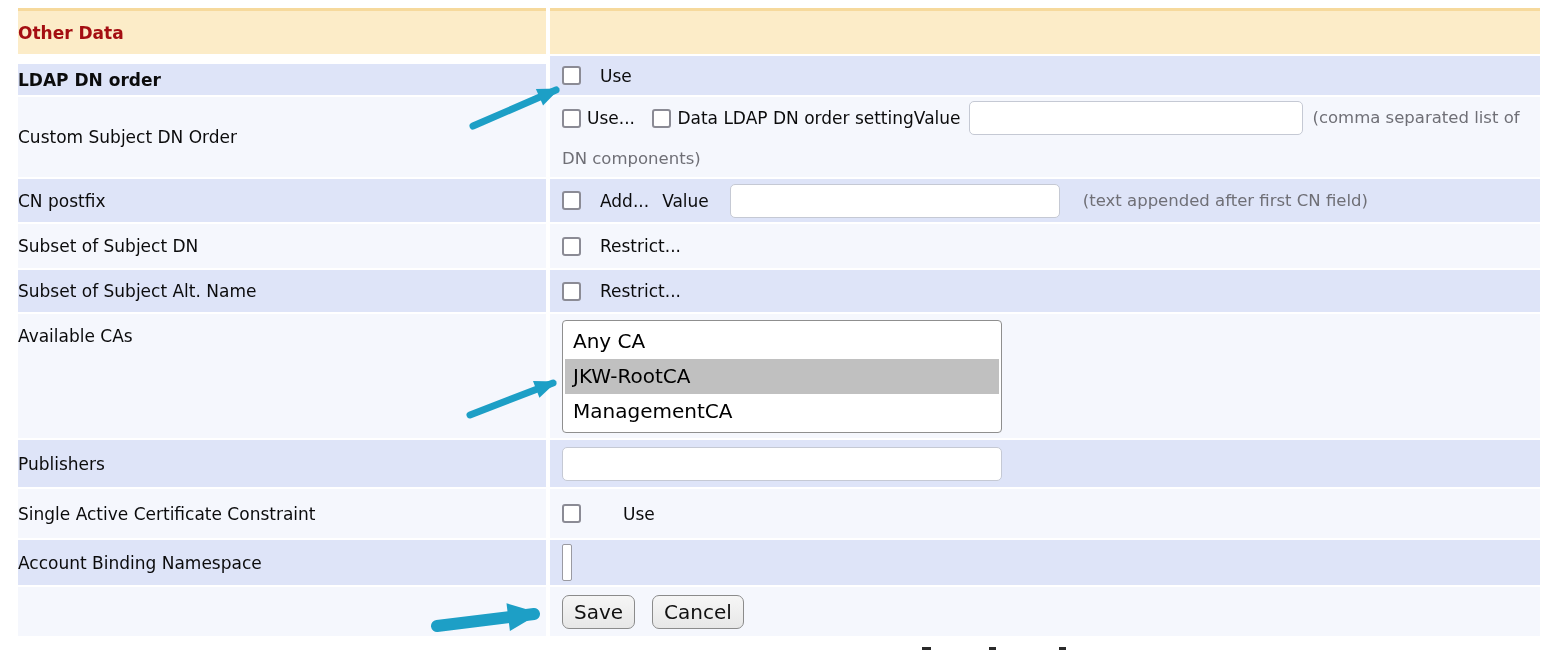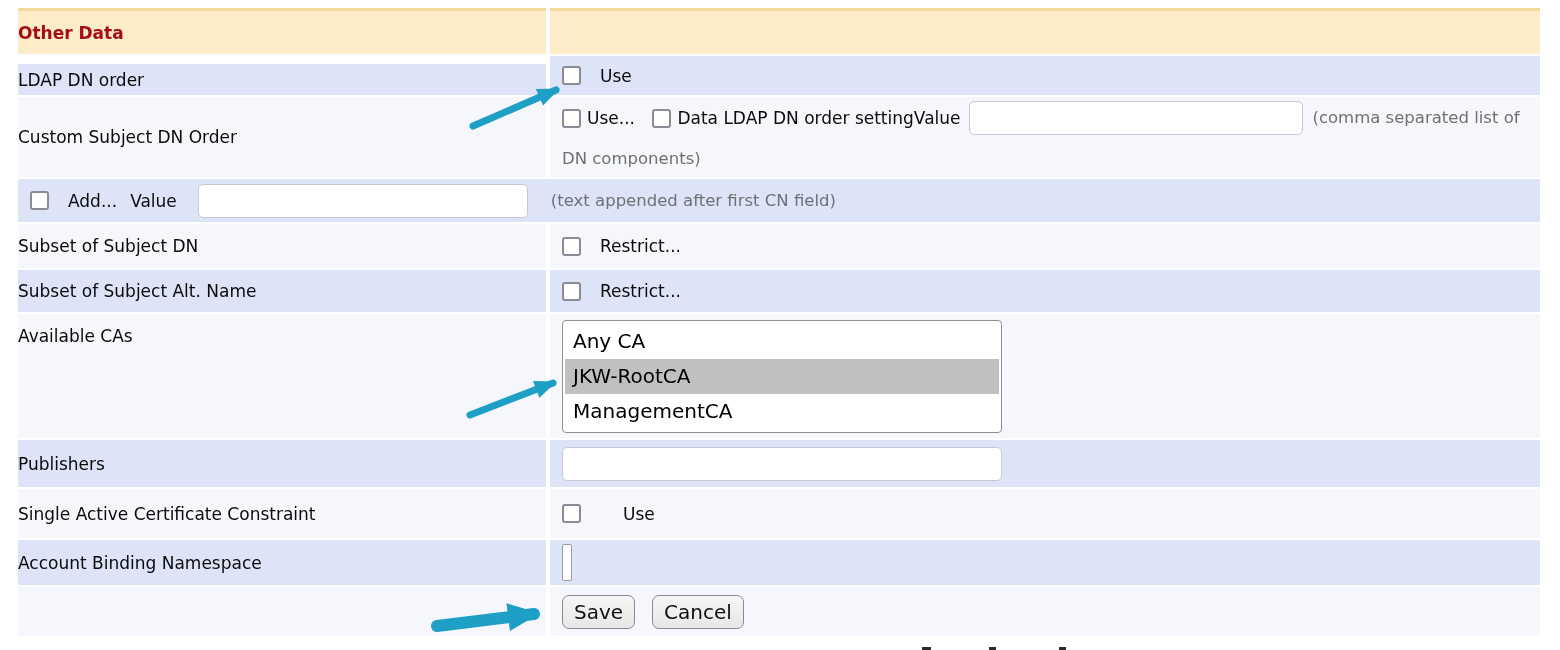--- a/index.html
+++ b/index.html
@@ -15,21 +15,21 @@
   .row{display:flex;margin-bottom:2px;}
   .cl{width:528px;margin-right:4px;display:flex;align-items:center;justify-content:flex-start;
       padding-right:12px;font-size:17px;text-align:right;}
   .cf{flex:1;display:flex;align-items:center;padding-left:12px;font-size:17px;gap:13px;}
   .cf.block{display:block;line-height:40px;padding-top:0;}
   .row.tan > div{background:var(--header-bg);border-top:3px solid var(--header-top-border);}
   .row.alt > div{background:var(--row-alt-bg);}
   .row.light > div{background:var(--row-light-bg);}
   .h46{height:46px}.h39{height:39px}.h80{height:80px}.h43{height:43px}.h44{height:44px}
   .h42{height:42px}.h124{height:124px}.h47{height:47px}.h49{height:49px}.h45{height:45px}
-  .b{font-weight:normal;margin-top:8px;}
+  .b{font-weight:bold;margin-top:8px;}
   .hdr{font-weight:bold;font-size:17px;color:var(--header-text-color);}
   .cb{display:inline-block;width:19px;height:19px;border:2px solid #8b8b95;border-radius:3px;
       background:#fff;margin-right:6px;vertical-align:middle;flex:0 0 auto;}
   .ml12{margin-left:12px;}
   .cbl{vertical-align:middle;}
   .txt{height:34px;border:1px solid #c5c9d4;border-radius:5px;background:#fff;font-size:16px;
       padding:0 8px;vertical-align:middle;outline:none;font-family:inherit;}
   .w334{width:334px;margin-left:8px;}
   .w330{width:330px;margin-left:8px;}
   .w440{width:440px;}
@@ -75,20 +75,23 @@
       <div class="cl">
           <span>Custom Subject DN Order</span>
         </div>
       <div class="cf block">
         <span class="cb"></span><span class="cbl">Use...</span>
         <span class="cb ml12"></span><span class="cbl">Data LDAP DN order setting</span><span class="cbl">Value</span><input class="txt w334" type="text" value="" style=""><span class="hint">(comma separated list of DN components)</span>
       </div>
     </div>
 
     <div class="row alt h43">
+      <div class="cl">
+          <span>CN postfix</span>
+        </div>
       <div class="cf">
         <span class="cb"></span>
           <span class="cbl">Add...</span>
           <span class="cbl">Value</span>
           <input class="txt w330" type="text" value="" style="">
           <span class="hint">(text appended after first CN field)</span>
       </div>
     </div>
 
     <div class="row light h44">

